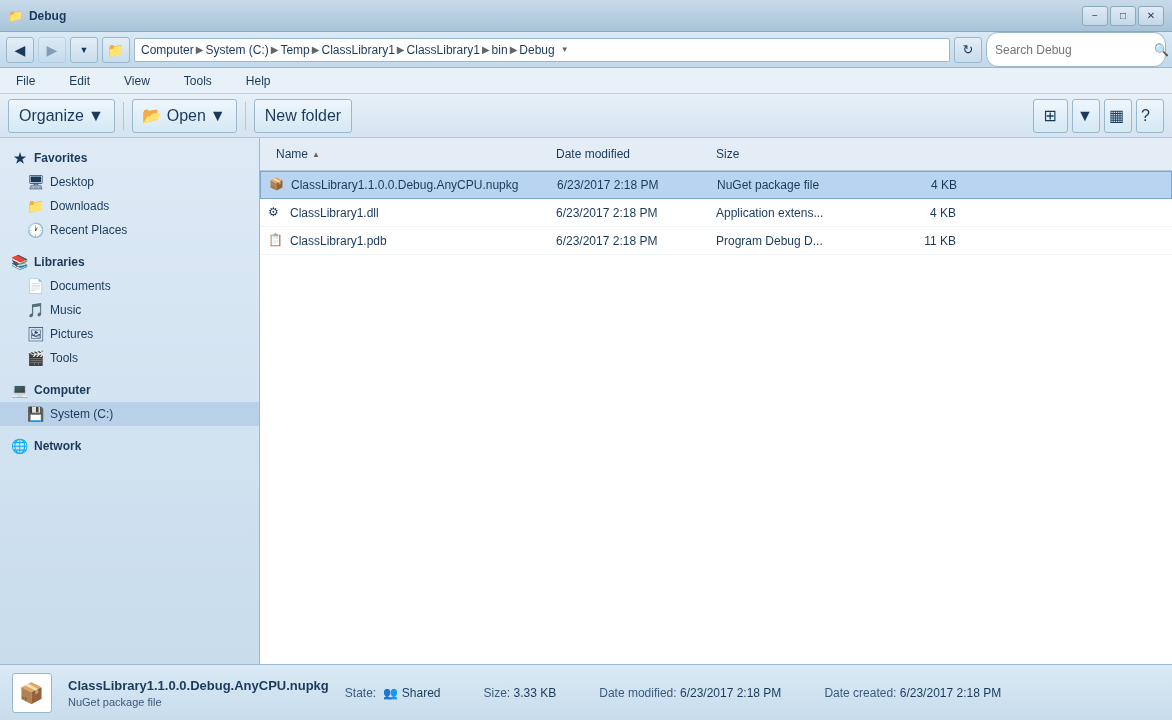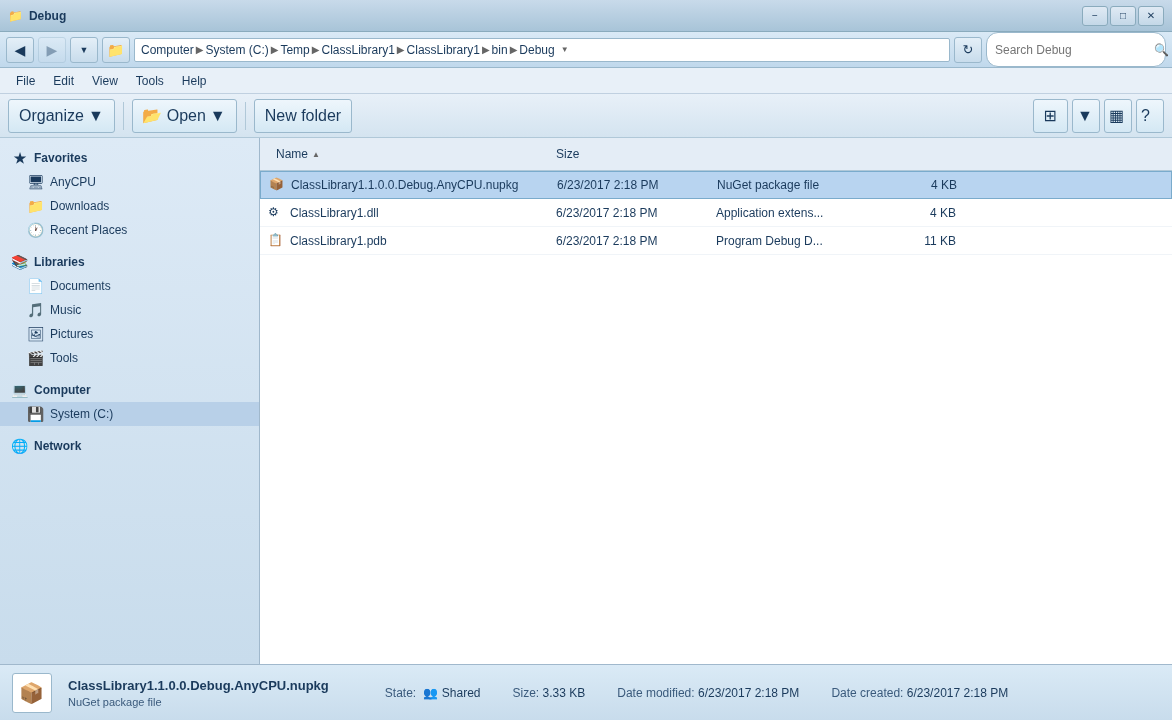--- a/index.html
+++ b/index.html
@@ -135,21 +135,21 @@
     }
     .search-icon { color: #666; font-size: 12px; }
 
     
     .menu-bar {
       background: #e8f0f8;
       height: 26px;
       display: flex;
       align-items: center;
       padding: 0 8px;
-      gap: 2px;
+      gap: 18px;
       border-bottom: 1px solid #c0d0e0;
     }
     .menu-item {
       padding: 3px 8px;
       cursor: pointer;
       border-radius: 3px;
       color: #1a3a5c;
       font-size: 12px;
     }
 
@@ -323,22 +323,21 @@
     }
     .status-info {
       display: flex;
       flex-direction: column;
       gap: 3px;
     }
     .status-filename { font-size: 13px; color: #1a3a5c; font-weight: 600; }
     .status-filetype { font-size: 11px; color: #3a5a7c; }
     .status-meta {
       display: flex;
-      gap: 32px;
-      margin-left: 40px;
+      gap: 43px;
     }
     .status-meta-item { font-size: 12px; color: #1a3a5c; }
     .status-meta-label { color: #3a5a7c; }
   </style>
 </head>
 <body>
 
 <div class="title-bar">
   <div class="title-bar-left">
     <span>📁</span>
@@ -418,21 +417,21 @@
 
   <div class="sidebar">
 
     <div class="sidebar-section">
       <div class="sidebar-section-header">
         <span class="sidebar-icon">★</span>
         <span>Favorites</span>
       </div>
       <div class="sidebar-item">
         <span class="sidebar-icon">🖥</span>
-        <span>AnyCPU</span>
+        <span>Desktop</span>
       </div>
       <div class="sidebar-item">
         <span class="sidebar-icon">📁</span>
         <span>Downloads</span>
       </div>
       <div class="sidebar-item">
         <span class="sidebar-icon">🕐</span>
         <span>Recent Places</span>
       </div>
     </div>
@@ -479,20 +478,23 @@
     </div>
 
   </div>
 
   <div class="file-area">
 
     <div class="column-header">
       <div class="col-header col-name">
         <span>Name</span>
         <span class="sort-arrow">▲</span>
+      </div>
+      <div class="col-header col-date">
+        <span>Date modified</span>
       </div>
       <div class="col-header col-size">
         <span>Size</span>
       </div>
     </div>
 
     <div class="file-list">
 
       <div class="file-row selected">
         <div class="file-cell name">

